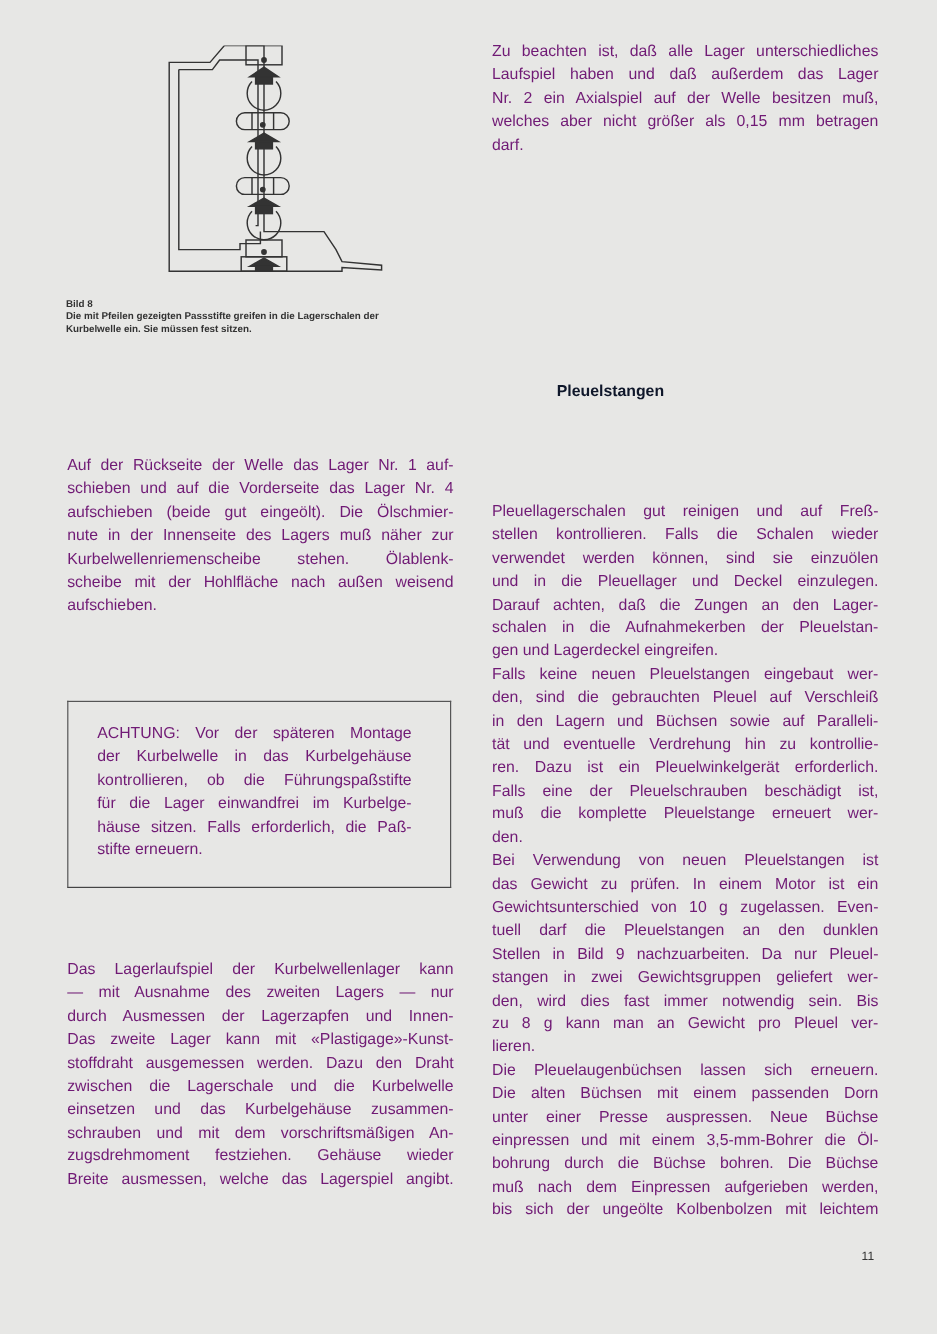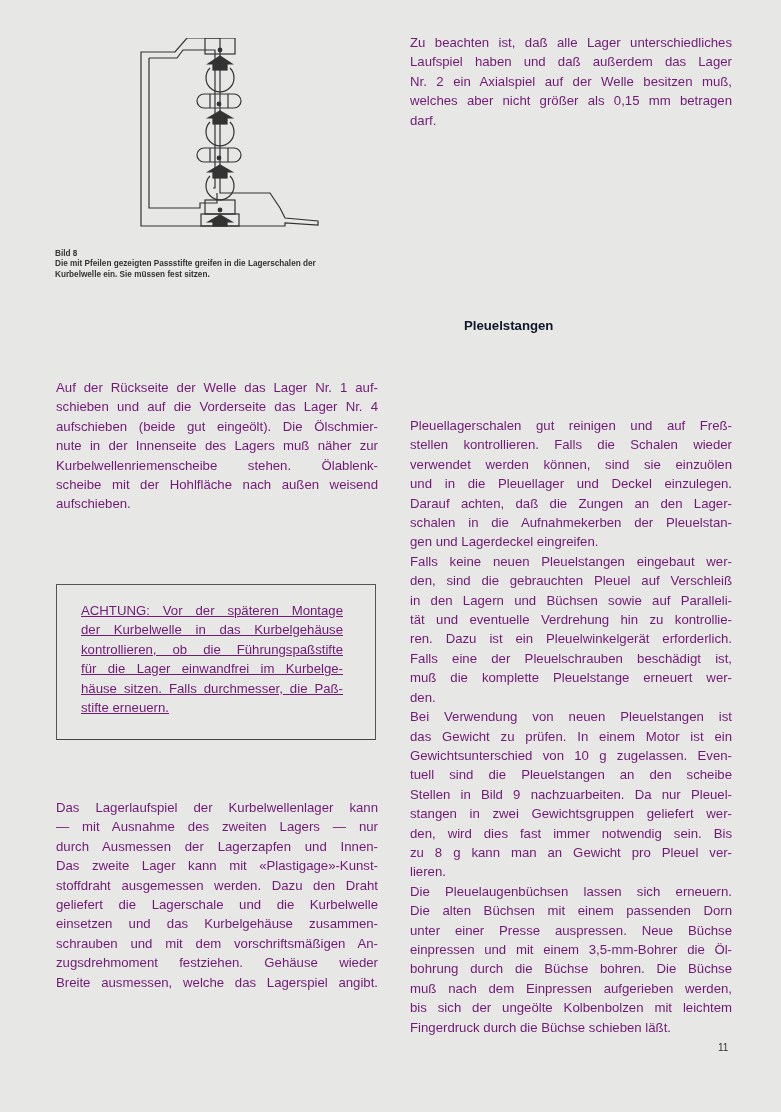--- a/index.html
+++ b/index.html
@@ -13,21 +13,21 @@
   .figure { position: absolute; left: 135px; top: 38px; width: 190px; height: 200px; }
   .caption { position: absolute; left: 55px; top: 249px; width: 330px; font-size: 8.2px; line-height: 10.3px; font-weight: bold; color: #333; }
   .caption div { white-space: nowrap; }
   .para { position: absolute; font-size: 13.2px; line-height: 19.4px; color: #701a75; }
   .para .ln { display: block; white-space: nowrap; text-align: justify; text-align-last: justify; }
   .para .ln.last { text-align-last: left; }
   .col-l { left: 56px; width: 322px; }
   .col-r { left: 410px; width: 322px; }
   .heading { position: absolute; left: 424px; top: 318px; font-size: 13.2px; font-weight: bold; color: #0f172a; margin-left: 40px; }
   .notebox { position: absolute; left: 56px; top: 584px; width: 318px; height: 154px; border: 1px solid #555; border-bottom: 1.5px solid #444; }
-  .notebox .para { left: 24px; top: 16px; width: 262px; text-decoration: underline; }
+  .notebox .para { left: 24px; top: 16px; width: 262px; }
   .pagenum { position: absolute; left: 718px; top: 1042px; font-size: 10px; color: #333; }
 </style>
 </head>
 <body>
 
 <div class="page">
 
   <svg class="figure" viewBox="0 0 190 200" fill="none" stroke="#333" stroke-width="1.2">
 
     <path d="M6 14 H40 L52 0 H85 V155 L135 155 L145 170 L150 180 L183 183 V187 L150 185 V188 H6 Z"></path>
@@ -78,32 +78,32 @@
     <span class="ln">scheibe mit der Hohlfläche nach außen weisend</span>
     <span class="ln last">aufschieben.</span>
   </div>
 
   <div class="notebox">
     <div class="para">
       <span class="ln">ACHTUNG: Vor der späteren Montage</span>
       <span class="ln">der Kurbelwelle in das Kurbelgehäuse</span>
       <span class="ln">kontrollieren, ob die Führungspaßstifte</span>
       <span class="ln">für die Lager einwandfrei im Kurbelge-</span>
-      <span class="ln">häuse sitzen. Falls durchmesser, die Paß-</span>
+      <span class="ln">häuse sitzen. Falls erforderlich, die Paß-</span>
       <span class="ln last">stifte erneuern.</span>
     </div>
   </div>
 
   <div class="para col-l" style="top:798px;">
     <span class="ln">Das Lagerlaufspiel der Kurbelwellenlager kann</span>
     <span class="ln">— mit Ausnahme des zweiten Lagers — nur</span>
     <span class="ln">durch Ausmessen der Lagerzapfen und Innen-</span>
     <span class="ln">Das zweite Lager kann mit «Plastigage»-Kunst-</span>
     <span class="ln">stoffdraht ausgemessen werden. Dazu den Draht</span>
-    <span class="ln">geliefert die Lagerschale und die Kurbelwelle</span>
+    <span class="ln">zwischen die Lagerschale und die Kurbelwelle</span>
     <span class="ln">einsetzen und das Kurbelgehäuse zusammen-</span>
     <span class="ln">schrauben und mit dem vorschriftsmäßigen An-</span>
     <span class="ln">zugsdrehmoment festziehen. Gehäuse wieder</span>
     <span class="ln">Breite ausmessen, welche das Lagerspiel angibt.</span>
   </div>
 
   <div class="para col-r" style="top:33px;">
     <span class="ln">Zu beachten ist, daß alle Lager unterschiedliches</span>
     <span class="ln">Laufspiel haben und daß außerdem das Lager</span>
     <span class="ln">Nr. 2 ein Axialspiel auf der Welle besitzen muß,</span>
@@ -125,30 +125,29 @@
     <span class="ln">den, sind die gebrauchten Pleuel auf Verschleiß</span>
     <span class="ln">in den Lagern und Büchsen sowie auf Paralleli-</span>
     <span class="ln">tät und eventuelle Verdrehung hin zu kontrollie-</span>
     <span class="ln">ren. Dazu ist ein Pleuelwinkelgerät erforderlich.</span>
     <span class="ln">Falls eine der Pleuelschrauben beschädigt ist,</span>
     <span class="ln">muß die komplette Pleuelstange erneuert wer-</span>
     <span class="ln last">den.</span>
     <span class="ln">Bei Verwendung von neuen Pleuelstangen ist</span>
     <span class="ln">das Gewicht zu prüfen. In einem Motor ist ein</span>
     <span class="ln">Gewichtsunterschied von 10 g zugelassen. Even-</span>
-    <span class="ln">tuell sind die Pleuelstangen an den scheibe</span>
+    <span class="ln">tuell darf die Pleuelstangen an den dunklen</span>
     <span class="ln">Stellen in Bild 9 nachzuarbeiten. Da nur Pleuel-</span>
     <span class="ln">stangen in zwei Gewichtsgruppen geliefert wer-</span>
     <span class="ln">den, wird dies fast immer notwendig sein. Bis</span>
     <span class="ln">zu 8 g kann man an Gewicht pro Pleuel ver-</span>
     <span class="ln last">lieren.</span>
     <span class="ln">Die Pleuelaugenbüchsen lassen sich erneuern.</span>
     <span class="ln">Die alten Büchsen mit einem passenden Dorn</span>
     <span class="ln">unter einer Presse auspressen. Neue Büchse</span>
     <span class="ln">einpressen und mit einem 3,5-mm-Bohrer die Öl-</span>
     <span class="ln">bohrung durch die Büchse bohren. Die Büchse</span>
     <span class="ln">muß nach dem Einpressen aufgerieben werden,</span>
     <span class="ln">bis sich der ungeölte Kolbenbolzen mit leichtem</span>
-    <span class="ln last">Fingerdruck durch die Büchse schieben läßt.</span>
   </div>
 
   <div class="pagenum">11</div>
 </div>
 
 </body></html>

